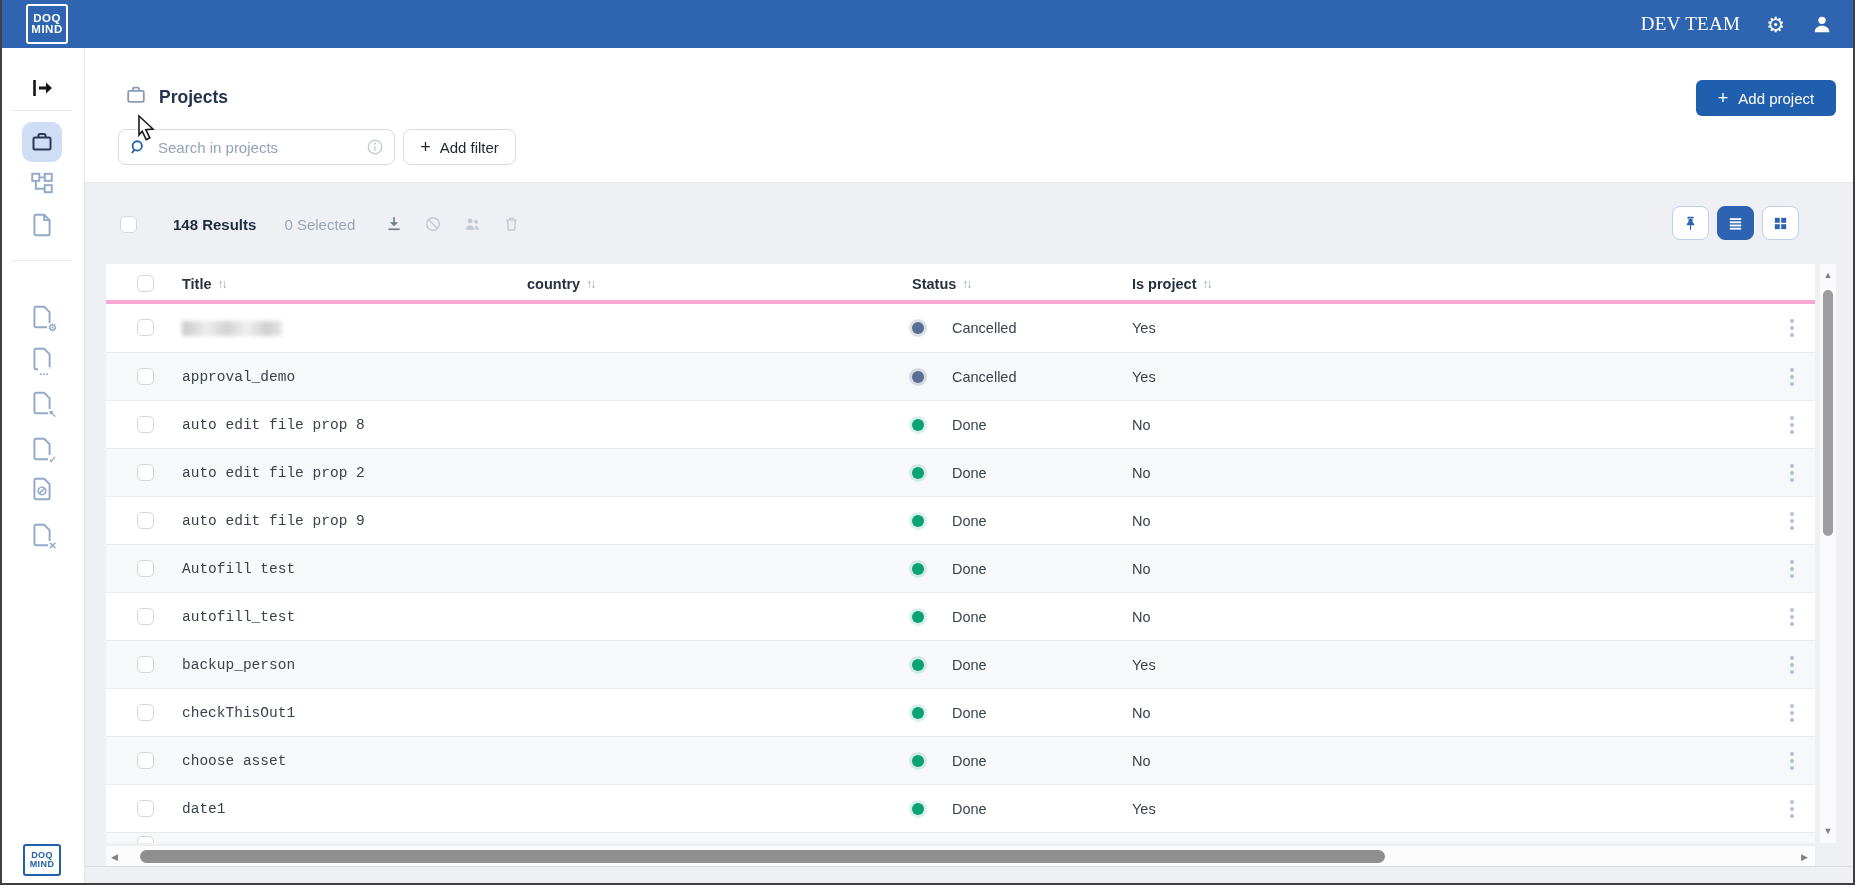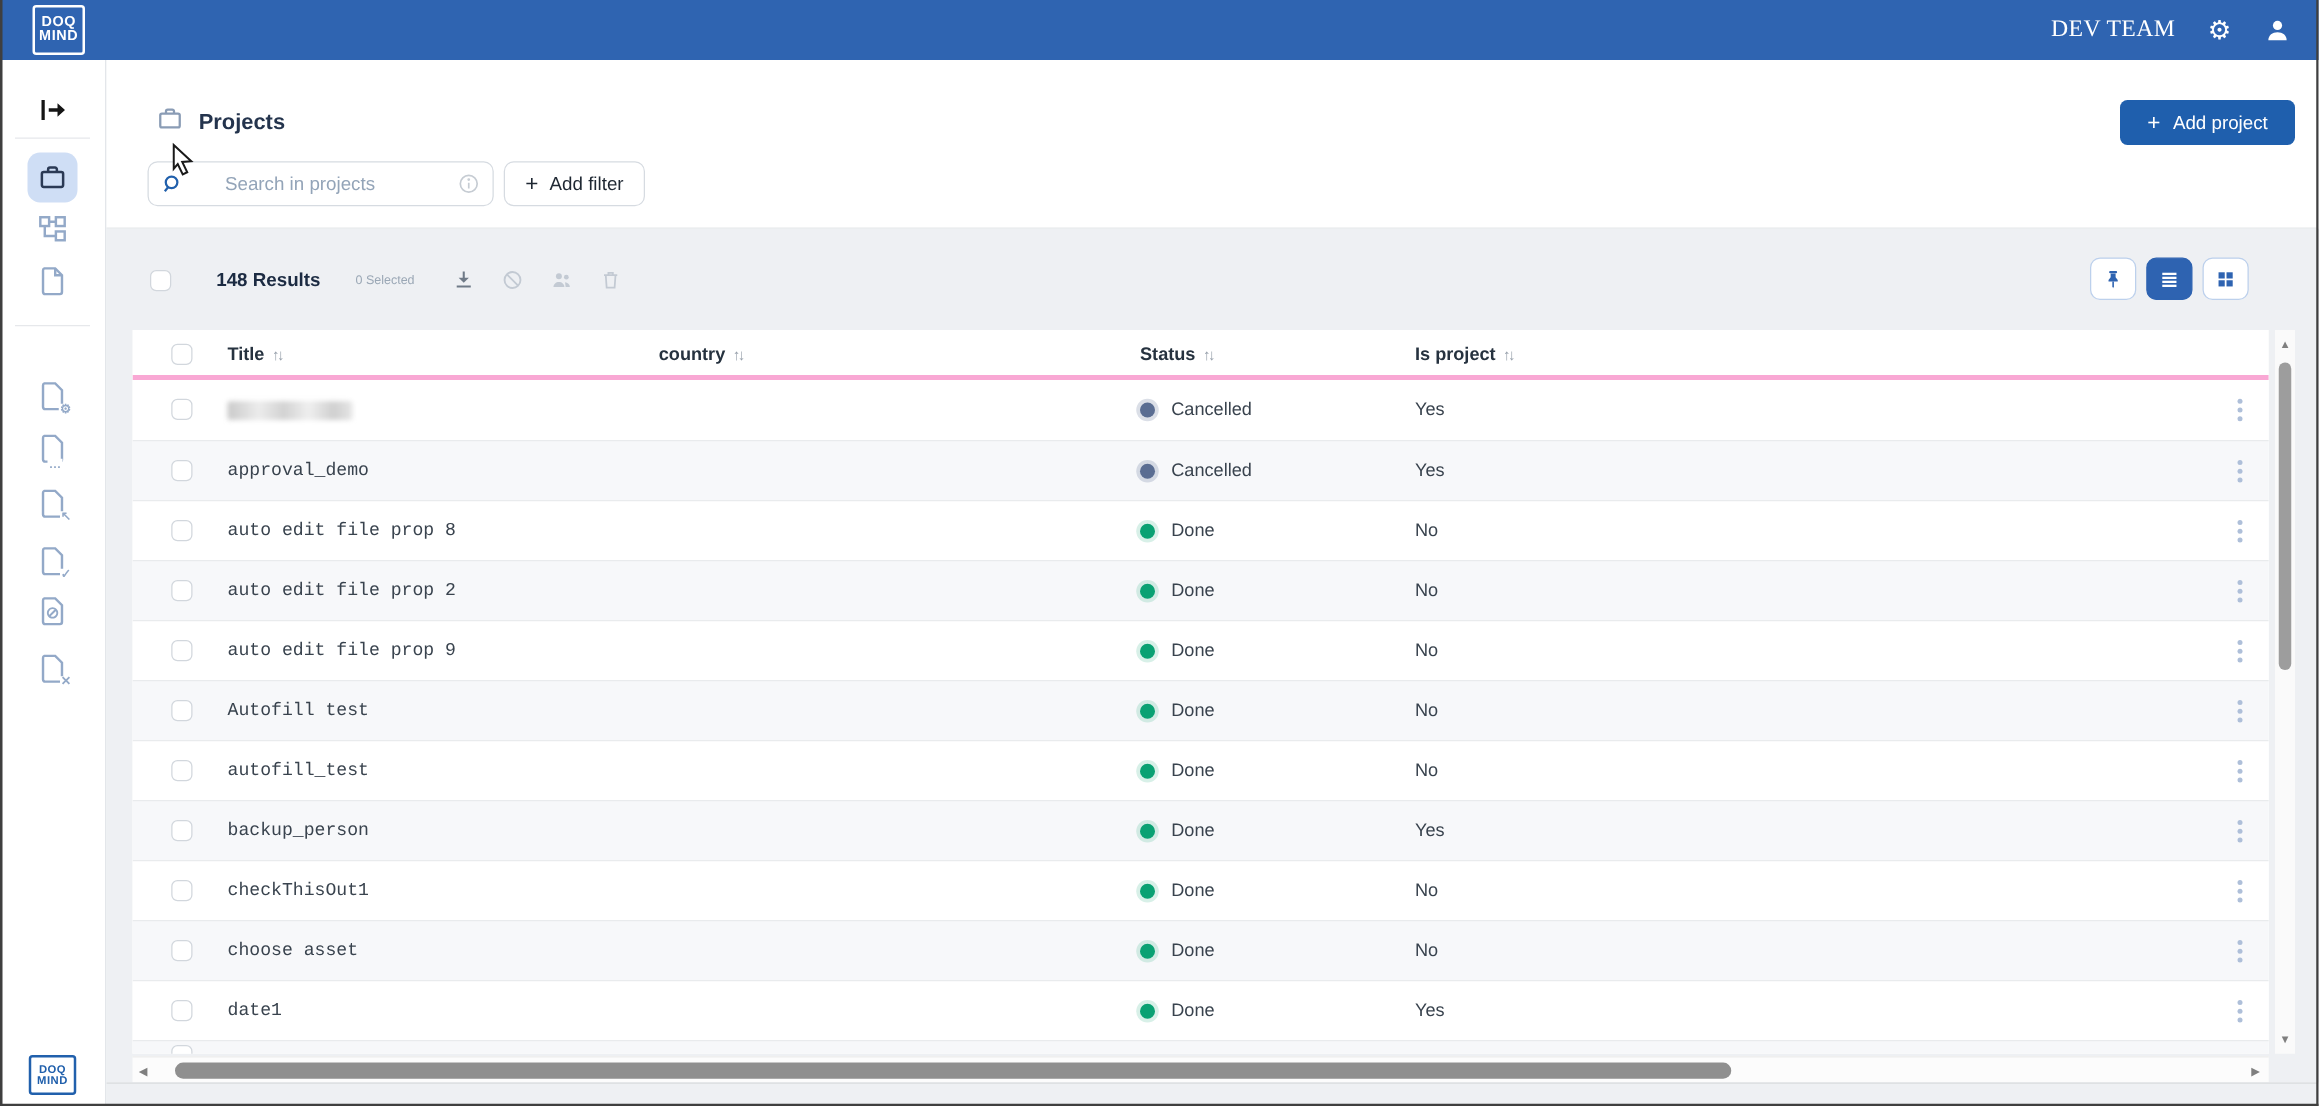--- a/index.html
+++ b/index.html
@@ -28,47 +28,47 @@
   .doc-badge{position:absolute;right:-3px;bottom:-3px;font-size:10px;line-height:1;background:#fff;padding:0 1px;font-weight:700;}
   .doc-center{position:absolute;left:50%;top:55%;transform:translate(-50%,-50%);font-size:13px;font-weight:700;}
   .sb-logo{position:absolute;left:50%;transform:translateX(-50%);top:796px;width:38px;height:32px;border:2px solid #2160ac;border-radius:3px;color:#2160ac;display:flex;flex-direction:column;align-items:center;justify-content:center;line-height:1;font-weight:700;font-size:9px;letter-spacing:.4px;}
 
   
   .main{position:absolute;left:85px;top:48px;width:1770px;height:837px;background:#eef0f3;}
   .header-white{position:absolute;left:0;top:0;width:1770px;height:135px;background:#fff;border-bottom:1px solid #e5e7ea;}
   .page-title-row{position:absolute;left:40px;top:36px;display:flex;align-items:center;gap:12px;color:#8a9cb5;}
   .page-title{font-size:17.5px;font-weight:700;color:#24344d;}
   .searchbox{position:absolute;left:33px;top:81px;width:277px;height:36px;border:1px solid #d6dbe1;border-radius:8px;background:#fff;display:flex;align-items:center;padding:0 10px;gap:9px;}
-  .searchbox input{border:none;outline:none;flex:1;font-size:15px;color:#34455c;min-width:0;background:transparent;margin-left:22px;}
+  .searchbox input{border:none;outline:none;flex:1;font-size:15px;color:#34455c;min-width:0;background:transparent;}
   .searchbox input::placeholder{color:#93a4b8;}
   .btn-outline{position:absolute;left:318px;top:81px;height:36px;width:113px;border:1px solid #d6dbe1;border-radius:8px;background:#fff;display:flex;align-items:center;justify-content:center;gap:9px;font-size:15px;color:#1e2732;cursor:default;}
   .plus{font-size:18px;line-height:1;font-weight:400;}
   .btn-primary{position:absolute;left:1611px;top:32px;height:36px;width:140px;background:#1f5fad;border-radius:6px;color:#fff;display:flex;align-items:center;justify-content:center;gap:10px;font-size:15px;cursor:default;}
 
   
   .toolbar{position:absolute;left:35px;top:160px;height:32px;display:flex;align-items:center;}
   .cb{width:17px;height:17px;border:1.5px solid #d2d7dd;border-radius:5px;background:#fff;flex:none;}
   .results{margin-left:36px;font-size:15px;font-weight:700;color:#1c2b42;}
-  .selected{margin-left:28px;font-size:10px;color:#9aa7b5;}
+  .selected{margin-left:28px;font-size:15px;color:#9aa7b5;}
   .tb-icons{display:flex;align-items:center;gap:21px;margin-left:30px;}
   .viewbtns{position:absolute;right:56px;top:158px;display:flex;gap:8px;}
   .vbtn{width:37px;height:34px;border-radius:8px;border:1px solid #bcd0ec;background:#fff;display:flex;align-items:center;justify-content:center;color:#2e63b1;cursor:default;}
   .vbtn.active{background:#2e63b1;border-color:#2e63b1;color:#fff;}
 
   
   .tablecard{position:absolute;left:21px;top:216px;width:1709px;height:579px;background:#fff;overflow:hidden;}
   .thead{position:relative;height:40px;border-bottom:4px solid #f9a8d4;}
   .th{position:absolute;top:0;height:40px;display:flex;align-items:center;gap:6px;font-size:14.5px;font-weight:700;color:#26323f;}
   .sort{font-size:12px;color:#98a1ac;letter-spacing:-2px;font-weight:400;}
   .trow{position:relative;height:48px;background:#fff;}
   .trow.stripe{background:#f7f8fa;}
   .trow + .trow{border-top:1px solid #e9ebed;}
   .trow .cb{position:absolute;left:31px;top:15px;}
   .cell-title{position:absolute;left:76px;top:0;height:48px;display:flex;align-items:center;font-size:14.5px;color:#39434e;font-family:Liberation Mono, monospace;}
-  .cell-status{position:absolute;left:806px;top:0;height:48px;display:flex;align-items:center;gap:13px;font-size:14.5px;color:#39434e;}
+  .cell-status{position:absolute;left:806px;top:0;height:48px;display:flex;align-items:center;gap:28px;font-size:14.5px;color:#39434e;}
   .dot{width:12px;height:12px;border-radius:50%;flex:none;}
   .cell-overdue{position:absolute;left:1026px;top:0;height:48px;display:flex;align-items:center;font-size:14.5px;color:#39434e;}
   .kebab{position:absolute;left:1682px;top:13px;display:flex;flex-direction:column;gap:3px;padding:2px;cursor:default;}
   .kebab i{width:4px;height:4px;border-radius:50%;background:#aebfd9;}
   .trow.partial{height:12px;overflow:hidden;}
   .trow.partial .cb{top:3px;}
   .blur-block{width:100px;height:15px;border-radius:2px;background:linear-gradient(90deg,#c9c9c9,#ececec 25%,#d2d2d2 45%,#efefef 65%,#cfcfcf 85%,#e6e6e6);filter:blur(2.2px);}
 
   
   .vscroll{position:absolute;left:1735px;top:216px;width:16px;height:579px;background:#fafafa;}

